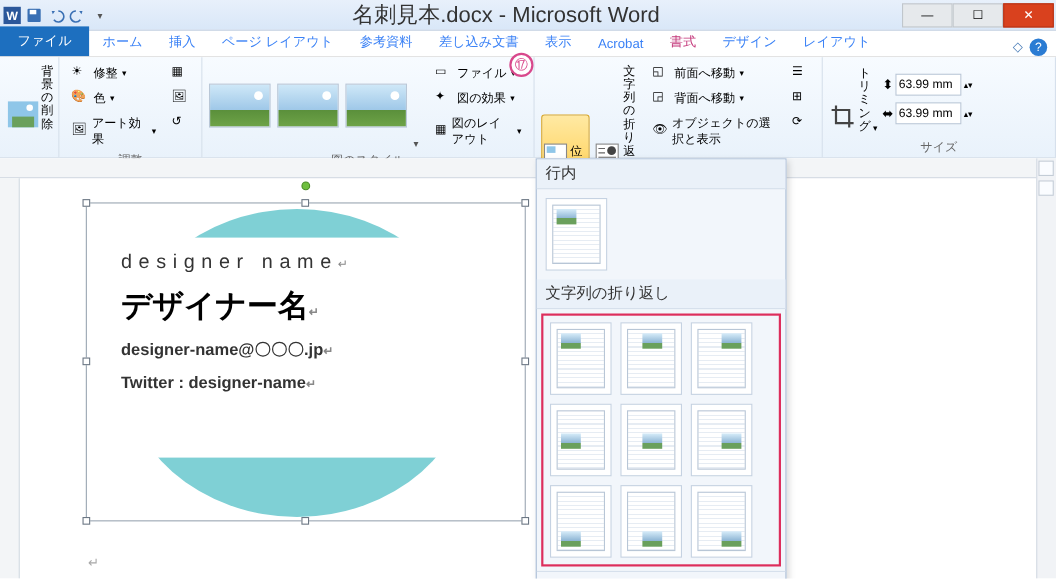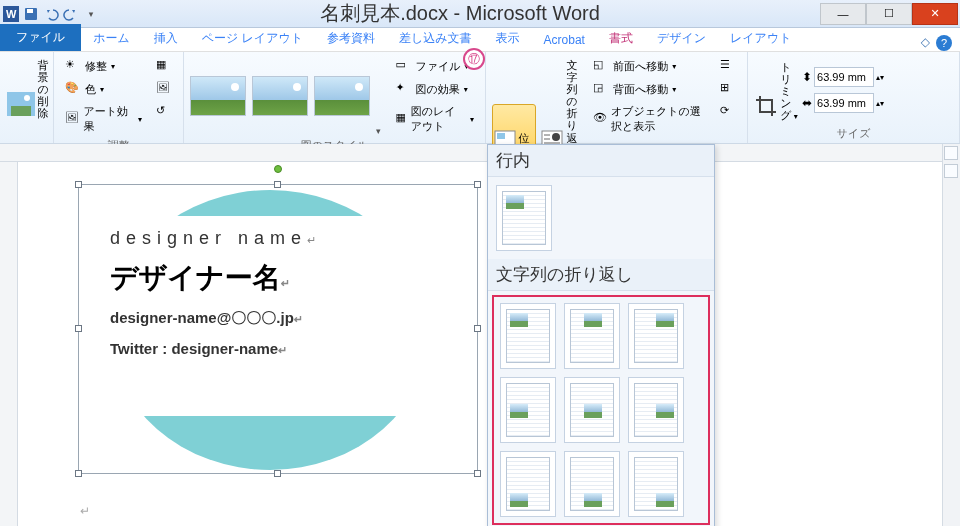--- a/index.html
+++ b/index.html
@@ -53,21 +53,21 @@
 .selbox .rot{position:absolute;top:-20px;left:50%;margin-left:-4px;width:8px;height:8px;background:#6fbf3f;border-radius:50%;border:1px solid #4a8b27}
 .circle { position: absolute; left: 90px; top: 26px; width: 320px; height: 280px; border-radius: 50%; background: #7fd0d5; }
 .whitecard { position: absolute; left: 72px; top: 52px; width: 360px; height: 200px; background: #fff; padding: 12px 18px; }
 .whitecard .l1 { font-size: 18px; letter-spacing: 6px; color: #333; }
 .whitecard .l2 { font-size: 28px; font-weight: bold; margin-top: 10px; }
 .whitecard .l3, .whitecard .l4 { font-size: 15px; margin-top: 12px; color: #333; font-weight: bold; }
 .pm { color:#888; font-size:11px; }
 .cell-mark { position:absolute; color:#aaa; font-size:12px; }
 
 .dropdown { position: absolute; left: 487px; top: 0; width: 228px; background: #f2f6fb; border: 1px solid #a9bdd6; box-shadow: 2px 2px 6px rgba(0,0,0,0.15); z-index: 40; }
-.dropdown .sect { padding: 4px 8px; font-size: 17px; color: #333; background: #eaf1f9; border-bottom: 1px solid #d6e0ec; }
+.dropdown .sect { padding: 4px 8px; font-size: 14px; color: #333; background: #eaf1f9; border-bottom: 1px solid #d6e0ec; }
 .dropdown .grid { display: flex; flex-wrap: wrap; gap: 8px; padding: 8px; }
 .dropdown .opt { width: 56px; height: 66px; background: #fff; border: 1px solid #c5d2e2; position: relative; display:flex; align-items:center; justify-content:center; }
 .dropdown .opt .pg { width: 44px; height: 54px; border: 1px solid #b8c6d6; background: repeating-linear-gradient(#fff,#fff 3px,#e6ecf3 3px,#e6ecf3 4px); position: relative; }
 .dropdown .opt .pg .pic { position: absolute; width: 18px; height: 14px; background: linear-gradient(#d6ecf9,#8fb6d5 60%,#6aa05c 60%); }
 .dropdown .redbox { border: 2px solid #dd2e5c; margin: 4px; padding: 6px; display: flex; flex-wrap: wrap; gap: 8px; }
 .dropdown .more { padding: 6px 8px; font-size: 11px; border-top: 1px solid #d6e0ec; display:flex; align-items:center; gap:6px; }
 .scrollbar { position:absolute; right:0; top:0; width:18px; height:100%; background:#f1f3f6; border-left:1px solid #d4dbe3; }
 .side-icons { position:absolute; right:2px; top:2px; display:flex; flex-direction:column; gap:4px; }
 .side-icons .si { width:14px; height:14px; border:1px solid #c3ccd6; background:#fafcff; }
 

